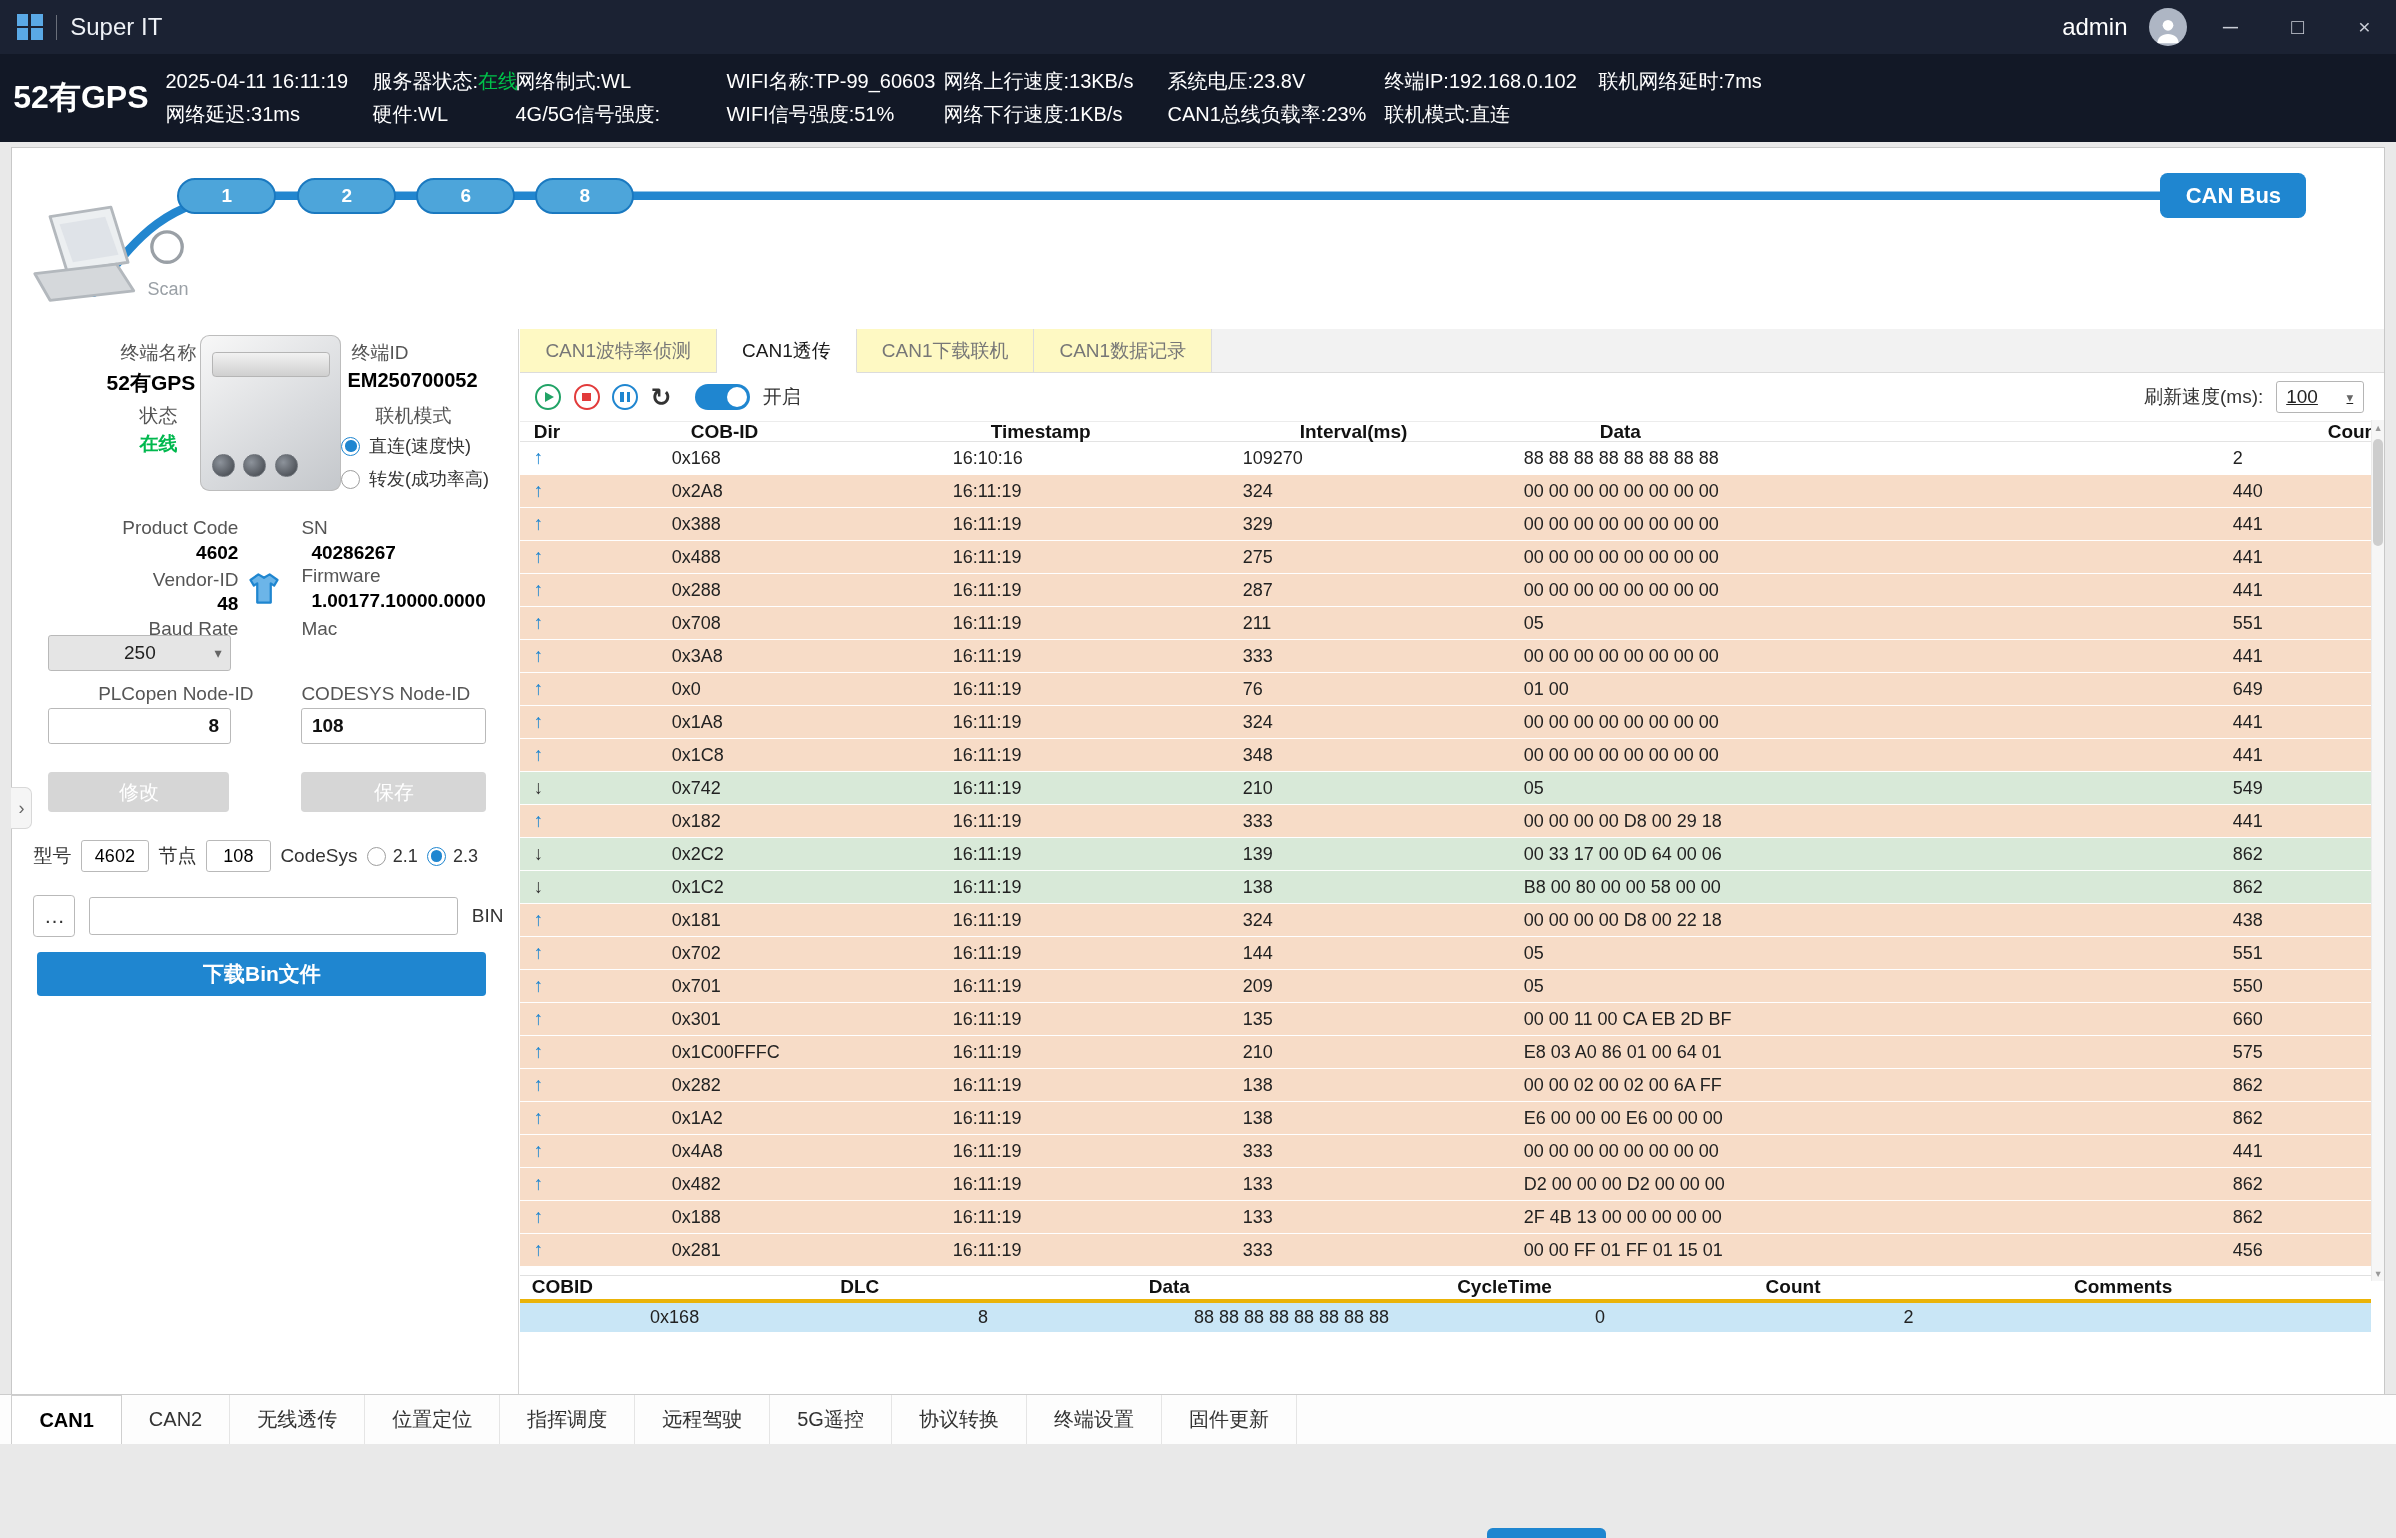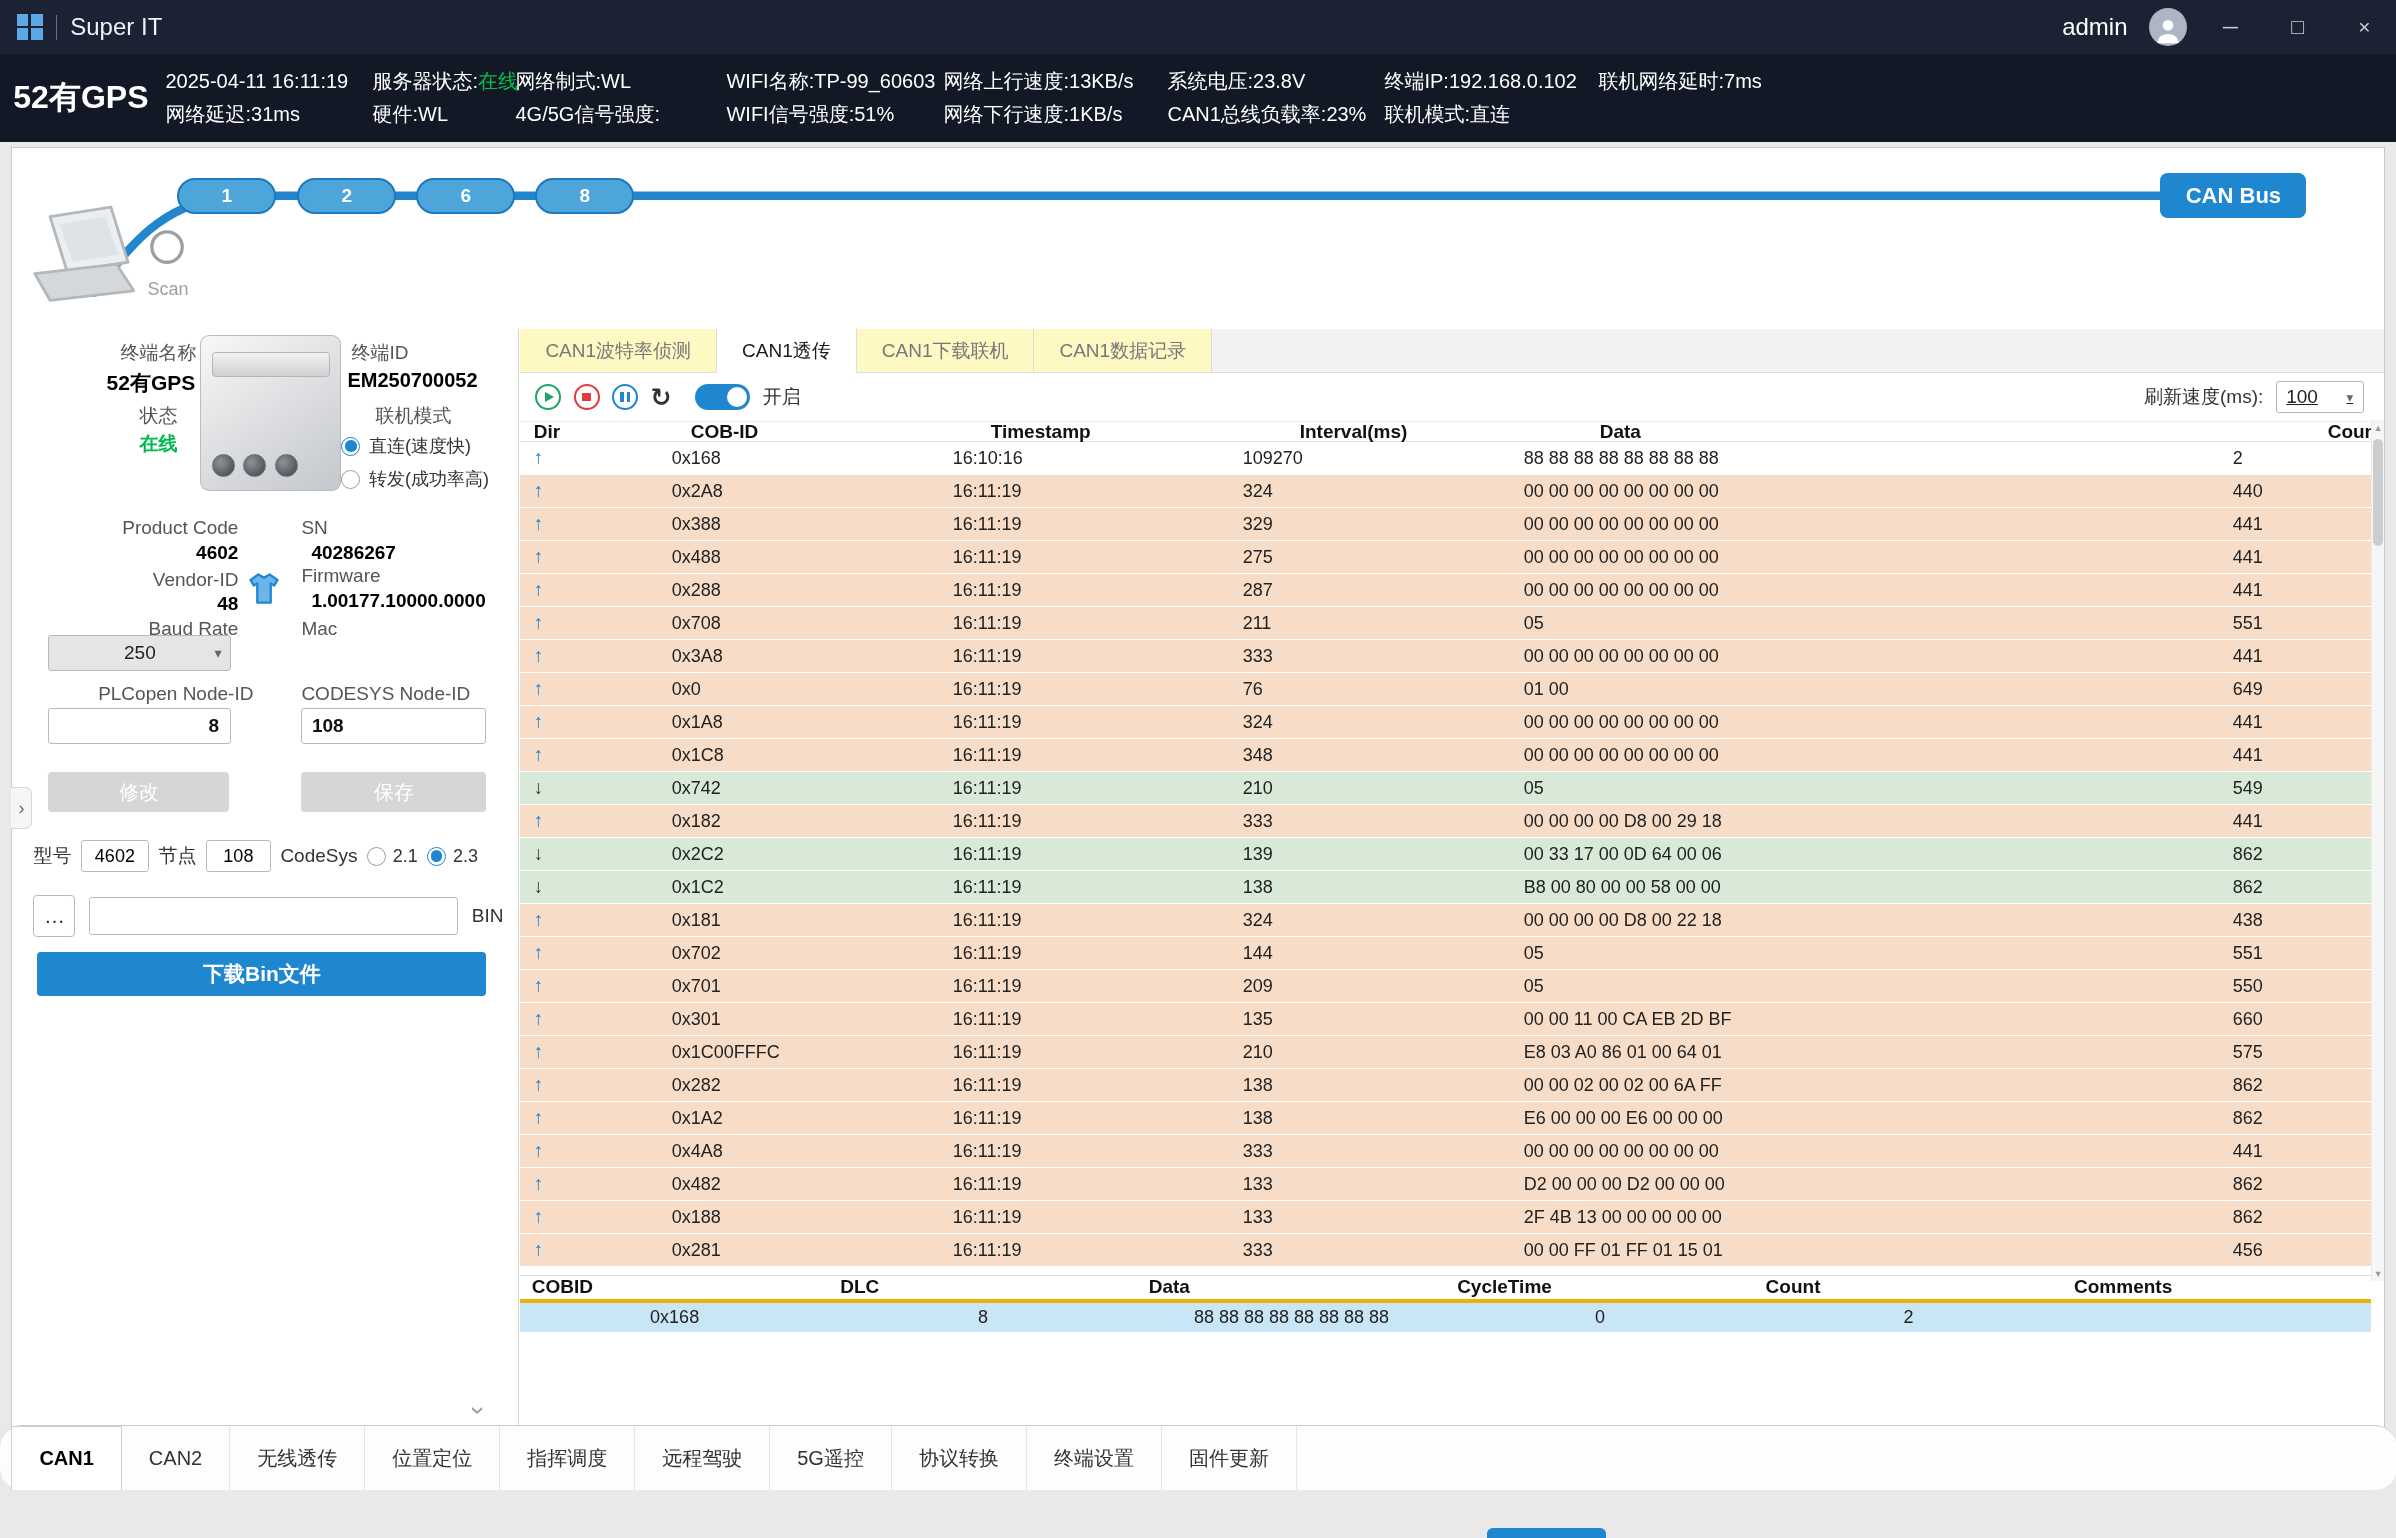--- a/index.html
+++ b/index.html
@@ -134,21 +134,21 @@
   .scell { width:309px; white-space:nowrap; overflow:hidden; }
   .shead-cell { padding-left:11.4px; font-weight:bold; font-size:19px; color:#111; }
   .sval { text-align:center; }
 
   .scrollbar { position:absolute; right:0; top:91px; width:13.3px; height:861px; background:#f6f6f6; border-left:1px solid #ebebeb; display:flex; flex-direction:column; align-items:center; }
   .sb-arrow { font-size:10.5px; color:#9a9a9a; height:15px; line-height:15px; }
   .sb-thumb { width:9.5px; height:107px; background:#cdcdcd; border-radius:5.7px; margin-top:3.8px; }
   .sb-bottom { margin-top:auto; }
 
   
-  .bottom-bar { position:absolute; left:0; top:1425px; width:2397px; height:65px; background:#fdfdfd; border-top:1px solid #ccc; display:flex; padding-left:11.4px;border-radius:22px; }
+  .bottom-bar { position:absolute; left:0; top:1394px; width:2397px; height:50px; background:#fdfdfd; border-top:1px solid #ccc; display:flex; padding-left:11.4px; }
   .bottom-tab { padding:0 27px; display:flex; align-items:center; font-size:20px; color:#333; border-right:1px solid #e5e5e5; }
   .bottom-tab.active { font-weight:bold; color:#000; background:#fff; border:1px solid #cfcfcf; border-bottom:none; }
   .bottom-strip { position:absolute; left:0; top:1508px; width:2397px; height:31px; background:#e9e9e9; }
   .blue-indicator { position:absolute; left:1487px; top:20px; width:119px; height:11.4px; background:#1f86d0; border-radius:5.7px 5.7px 0 0; }
 </style>
 </head>
 <body>
 
 <div class="app">
 

